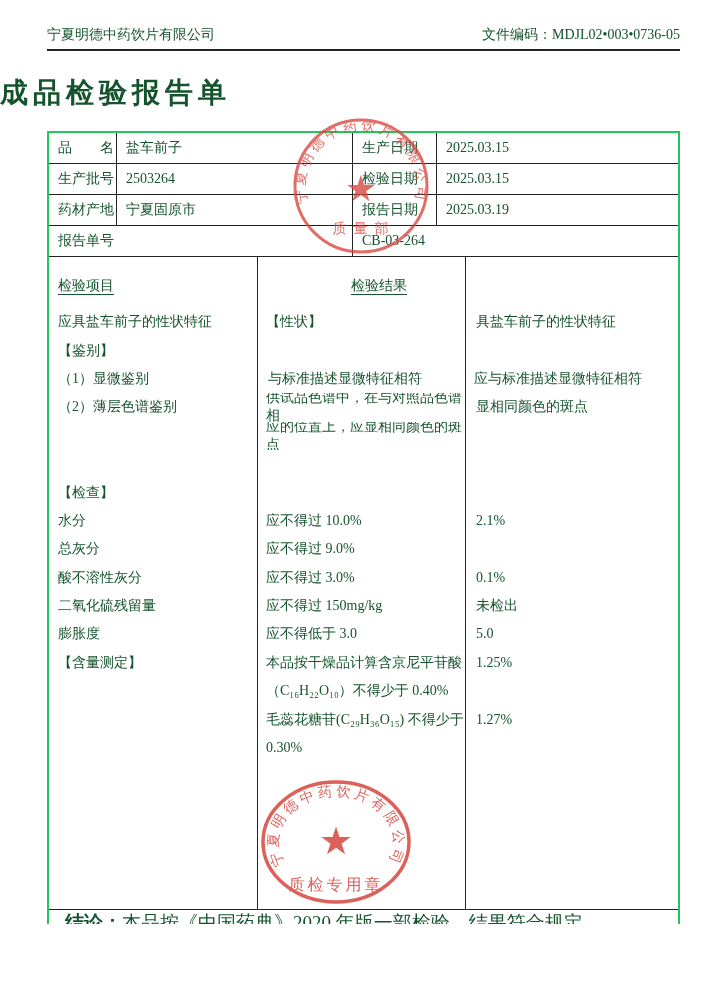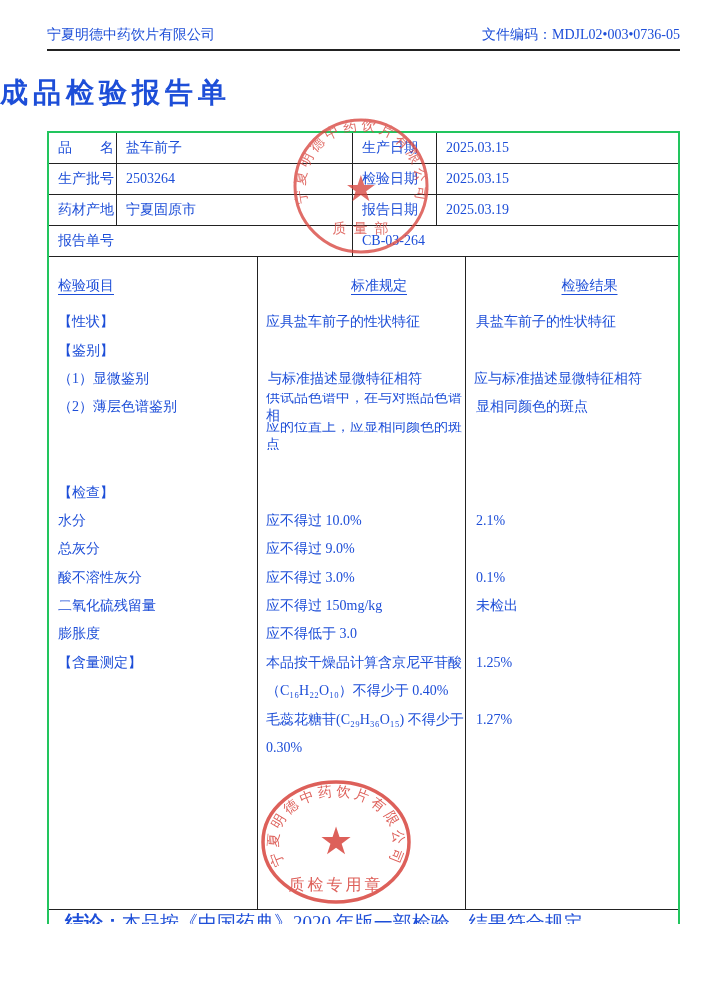--- a/index.html
+++ b/index.html
@@ -1,17 +1,17 @@
 <!DOCTYPE html>
 <html><head>
 <meta charset="utf-8">
 <style>
   html,body{margin:0;padding:0;background:#ffffff;}
   .page{position:relative;width:727px;height:924px;background:#fff;
-        font-family:"Liberation Serif","DejaVu Serif",serif;color:#1d4ed8;overflow:hidden;}
+        font-family:"Liberation Serif","DejaVu Serif",serif;color:#14532d;overflow:hidden;}
   
   .doc-header{position:absolute;left:47px;right:47px;top:26px;display:flex;
               justify-content:space-between;align-items:flex-end;font-size:14px;}
   .header-rule{position:absolute;left:47px;right:47px;top:49px;height:2px;background:#222;}
   .page-title{position:absolute;left:0;right:0;top:74px;margin:0;
               font-size:28px;font-weight:bold;letter-spacing:5px;}
   
   .report-table{position:absolute;left:47px;top:131px;width:633px;height:800px;
                 border:2px solid #22c55e;box-sizing:border-box;font-size:14px;}
   .info-row{display:grid;grid-template-columns:68px 236px 84px 1fr;height:30px;
@@ -88,30 +88,27 @@
     </div>
 
     <div class="main">
       <div class="vline v1"></div>
       <div class="vline v2"></div>
       <div class="main-heads" id="main-heads">
           <div class="head-cell">
             <span>检验项目</span>
           </div>
           <div class="head-cell">
-            <span>标准规定</span>
-          </div>
-          <div class="head-cell">
             <span>检验结果</span>
           </div>
         </div>
       <div class="main-lines" id="main-lines">
           <div class="line">
+            <div class="cell std">应具盐车前子的性状特征</div>
             <div class="cell item">【性状】</div>
-            <div class="cell std">应具盐车前子的性状特征</div>
             <div class="cell res">具盐车前子的性状特征</div>
           </div>
           <div class="line">
             <div class="cell item">【鉴别】</div>
             <div class="cell std"></div>
             <div class="cell res"></div>
           </div>
           <div class="line">
             <div class="cell item">（1）显微鉴别</div>
             <div class="cell res">与标准描述显微特征相符</div>
@@ -152,20 +149,21 @@
             <div class="cell res">0.1%</div>
           </div>
           <div class="line">
             <div class="cell item">二氧化硫残留量</div>
             <div class="cell std">应不得过 150mg/kg</div>
             <div class="cell res">未检出</div>
           </div>
           <div class="line">
             <div class="cell item">膨胀度</div>
             <div class="cell std">应不得低于 3.0</div>
+            <div class="cell res">5.0</div>
           </div>
           <div class="line">
             <div class="cell item">【含量测定】</div>
             <div class="cell std">本品按干燥品计算含京尼平苷酸</div>
             <div class="cell res">1.25%</div>
           </div>
           <div class="line">
             <div class="cell item"></div>
             <div class="cell std">（C₁₆H₂₂O₁₀）不得少于 0.40%</div>
             <div class="cell res"></div>

